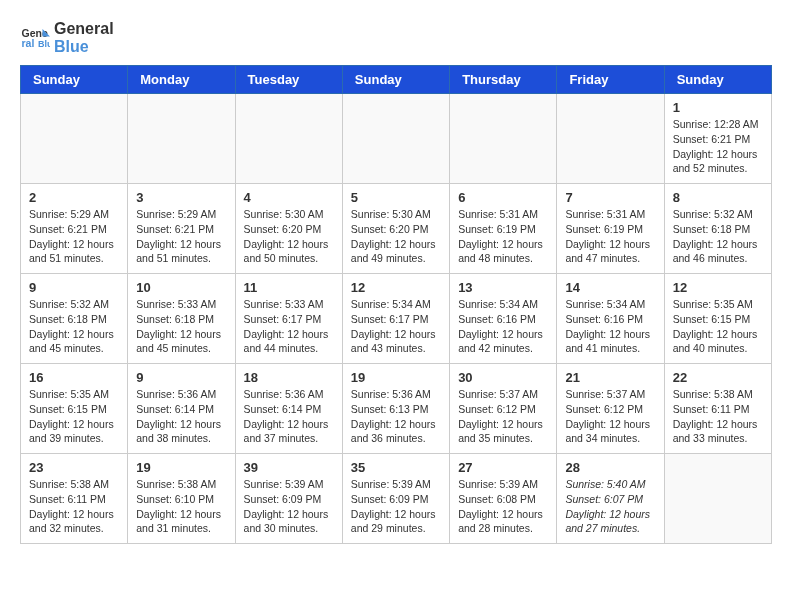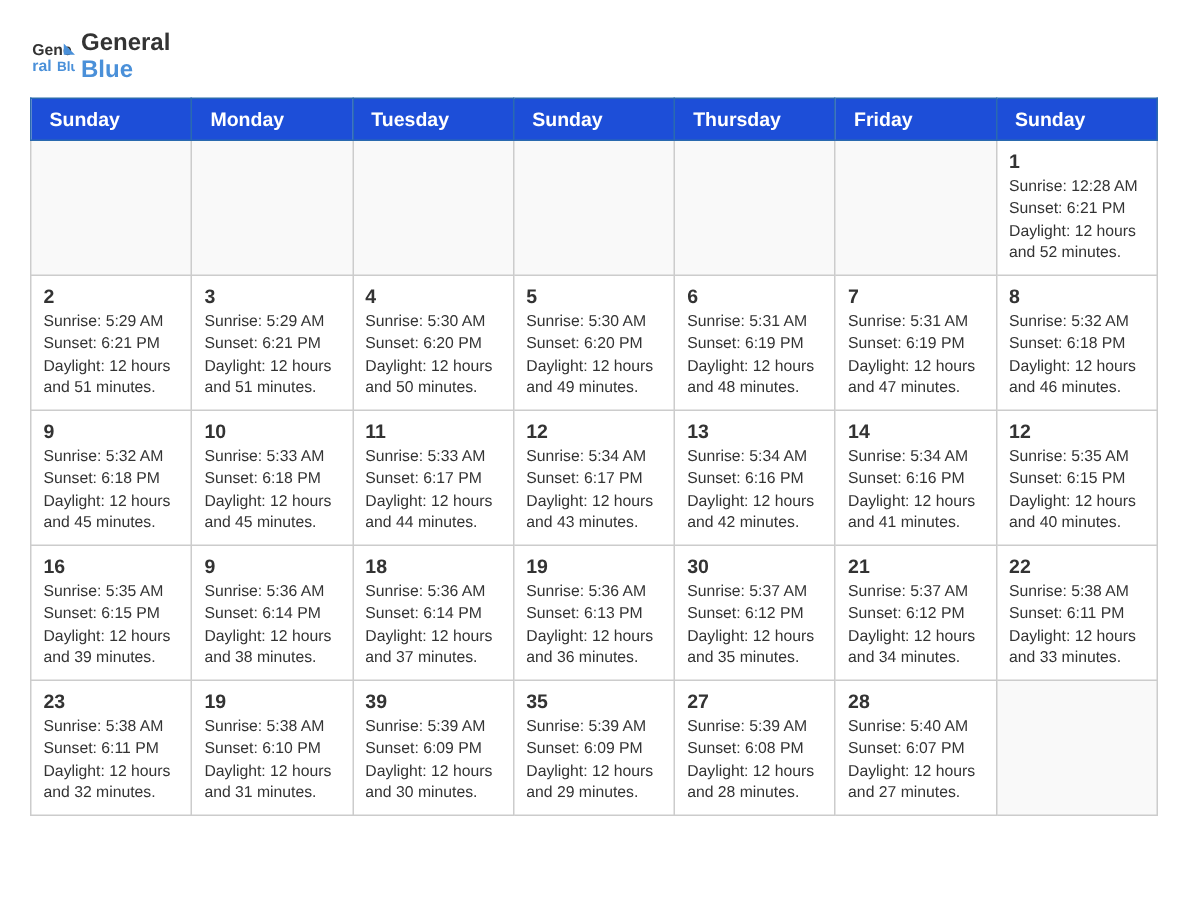--- a/index.html
+++ b/index.html
@@ -308,21 +308,21 @@
         </td>
         <td>
           <span class="day-number">27</span>
           <div class="day-info" style="white-space: pre-line;">Sunrise: 5:39 AM
 Sunset: 6:08 PM
 Daylight: 12 hours
 and 28 minutes.</div>
         </td>
         <td>
           <span class="day-number">28</span>
-          <div class="day-info" style="white-space: pre-line;">Sunrise: 5:40 AM
+          <div class="day-info" style="white-space: pre-line; font-style: italic;">Sunrise: 5:40 AM
 Sunset: 6:07 PM
 Daylight: 12 hours
 and 27 minutes.</div>
         </td>
         <td class="empty"></td>
       </tr>
     </tbody>
 </table>
 
 </body></html>

